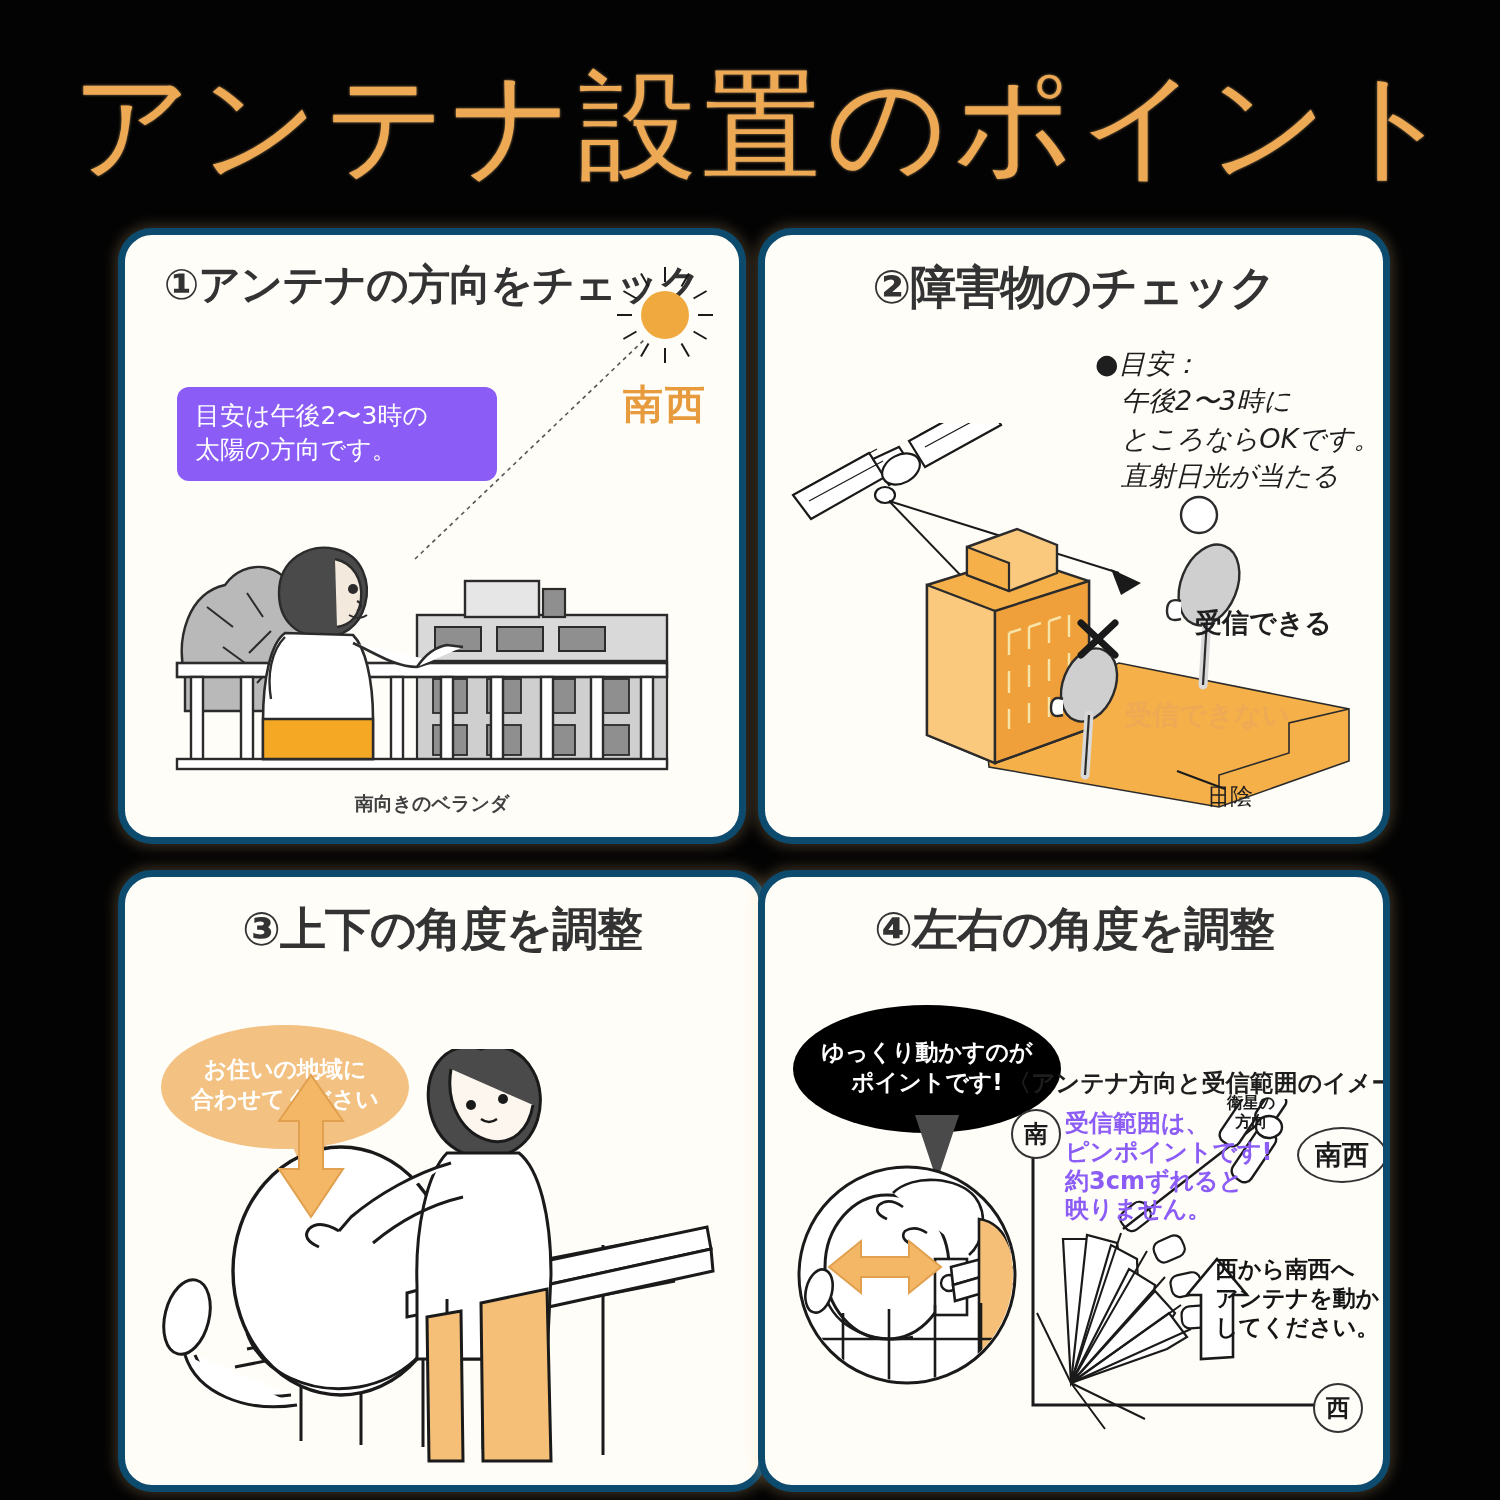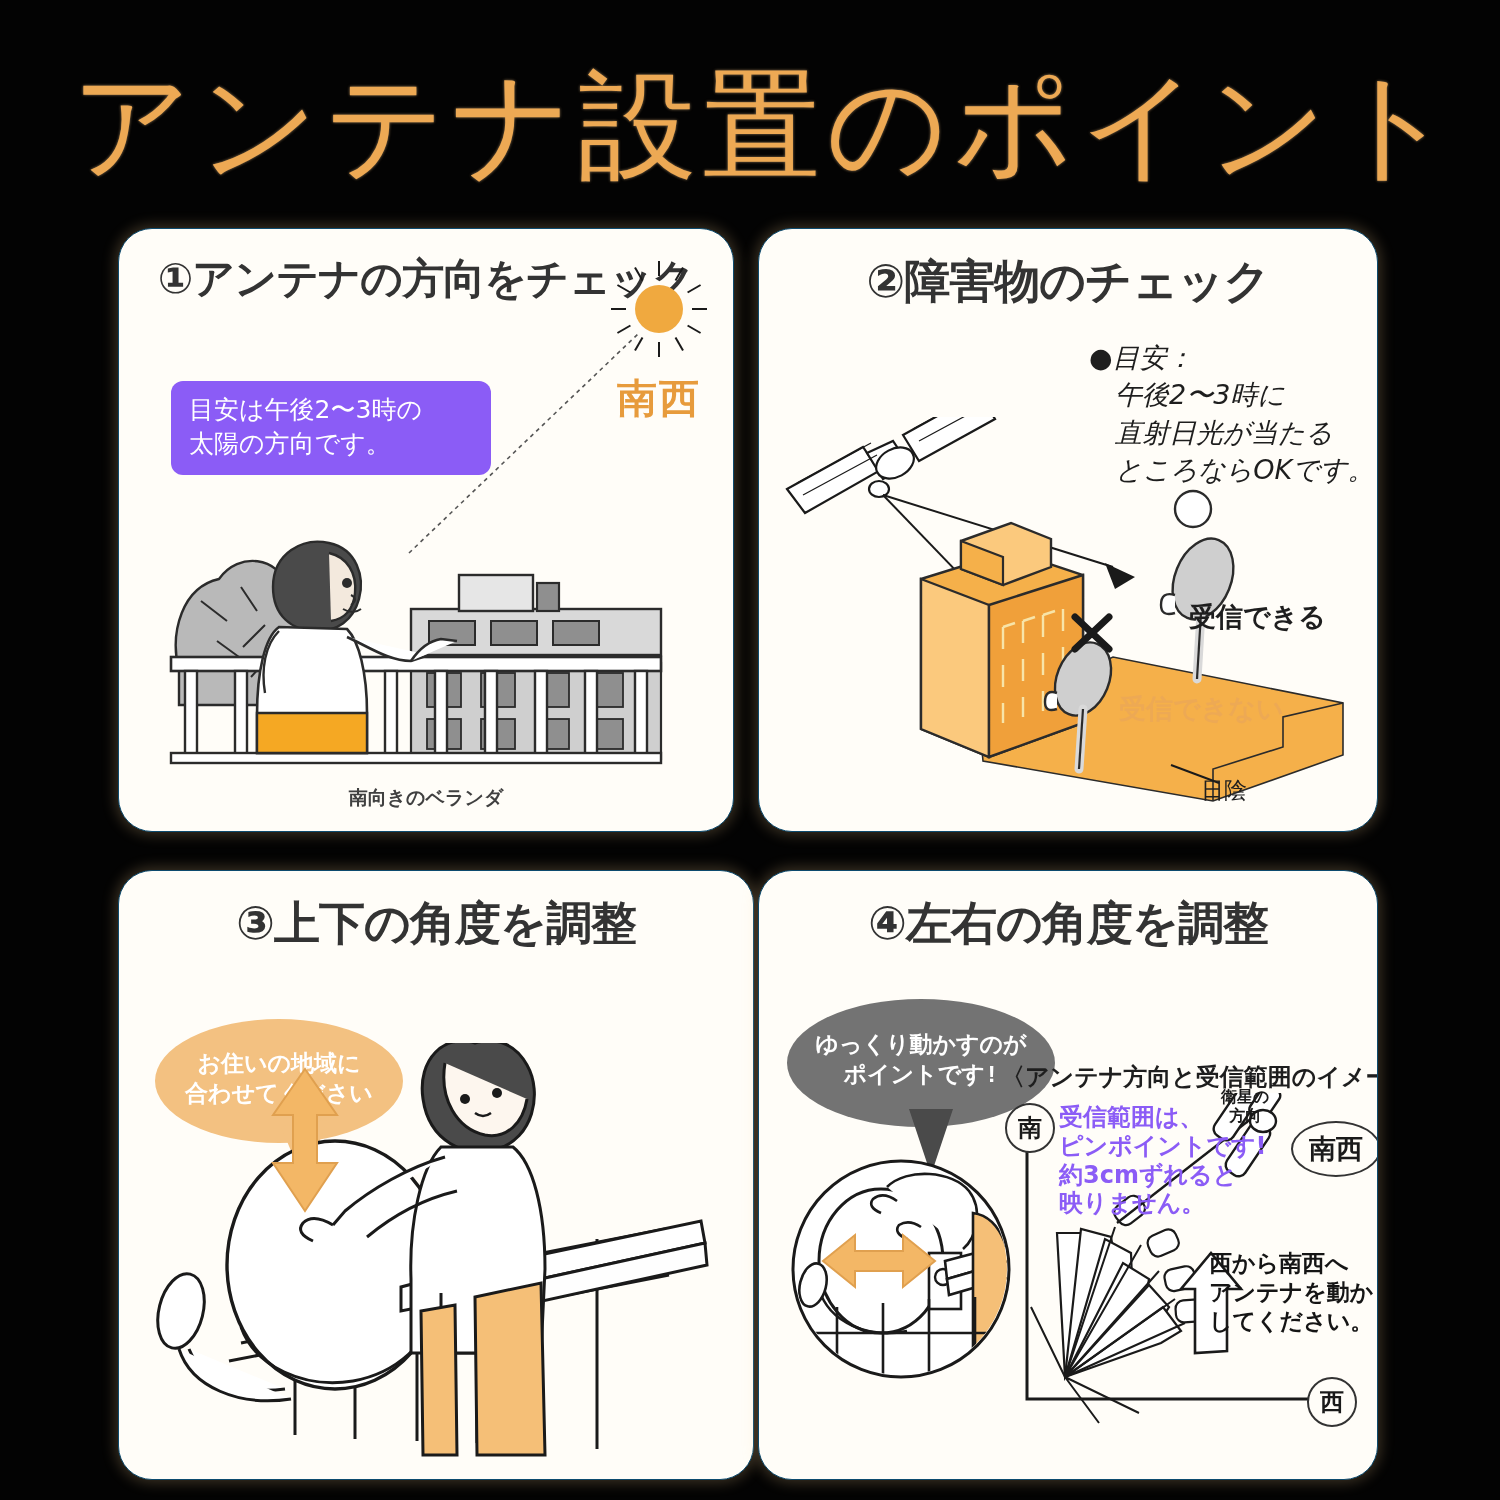--- a/index.html
+++ b/index.html
@@ -22,21 +22,21 @@
     font-family:"DejaVu Sans","Liberation Sans",sans-serif;
     margin-left:32px;
   }
 
   
   .grid{
     position:absolute;left:118px;top:228px;width:1264px;height:1252px;
   }
   .panel{
     position:absolute;background:#fffdf8;
-    border:1px solid #0c4a6e;border-radius:34px;
+    border:7px solid #0c4a6e;border-radius:34px;
     box-shadow:0 0 14px 3px rgba(255,214,150,.22);
     overflow:hidden;
   }
   .p1{left:0;top:0;width:614px;height:602px;}
   .p2{left:640px;top:0;width:618px;height:602px;}
   .p3{left:0;top:642px;width:614px;height:608px;padding-left:20px;}
   .p4{left:640px;top:642px;width:618px;height:608px;}
 
   .panel-title{
     position:absolute;left:0;top:22px;width:100%;text-align:center;
@@ -97,21 +97,21 @@
   }
   .bubble-orange .tail{
     position:absolute;left:130px;top:104px;width:0;height:0;
     border-left:16px solid transparent;border-right:30px solid transparent;
     border-top:62px solid #f3c181;transform:rotate(-8deg);
   }
 
   
   .bubble-dark{
     position:absolute;left:28px;top:128px;width:268px;height:128px;
-    background:#737373;border-radius:50%;font-family:Liberation Mono, monospace;
+    background:#000000;border-radius:50%;
   }
   .bubble-dark .btxt{
     position:absolute;left:0;top:32px;width:100%;text-align:center;
     color:#fff;font-size:23px;line-height:1.32;font-weight:700;
   }
   .bubble-dark .tail{
     position:absolute;left:122px;top:110px;width:0;height:0;
     border-left:22px solid transparent;border-right:22px solid transparent;
     border-top:66px solid #4a4a4a;
   }
@@ -236,22 +236,22 @@
 
       <div class="p1-caption">南向きのベランダ</div>
     </div>
 
     <div class="panel p2">
       <div class="panel-title">②障害物のチェック</div>
 
       <div class="p2-note">
         <span>●目安：</span><br>
         <span class="hang">午後2〜3時に</span>
+        <span class="hang">ところならOKです。</span>
         <span class="hang">直射日光が当たる</span>
-        <span class="hang">ところならOKです。</span>
       </div>
 
       <svg class="illus" style="left:24px;top:188px;" width="572" height="392" viewBox="0 0 572 392">
 
         <path d="M196 300 L330 240 L560 286 L560 338 L430 384 L200 344 Z" fill="#f5b04a" stroke="#2b2b2b" stroke-width="1.6"></path>
         <path d="M430 384 L430 352 L500 330 L500 300 L560 286" fill="none" stroke="#2b2b2b" stroke-width="1.6"></path>
 
         <g stroke="#1a1a1a" stroke-width="2.2" fill="#fff">
           <path d="M4 72 L80 30 L96 54 L22 96 Z"></path>
           <path d="M120 18 L196 -24 L212 2 L136 44 Z"></path>

